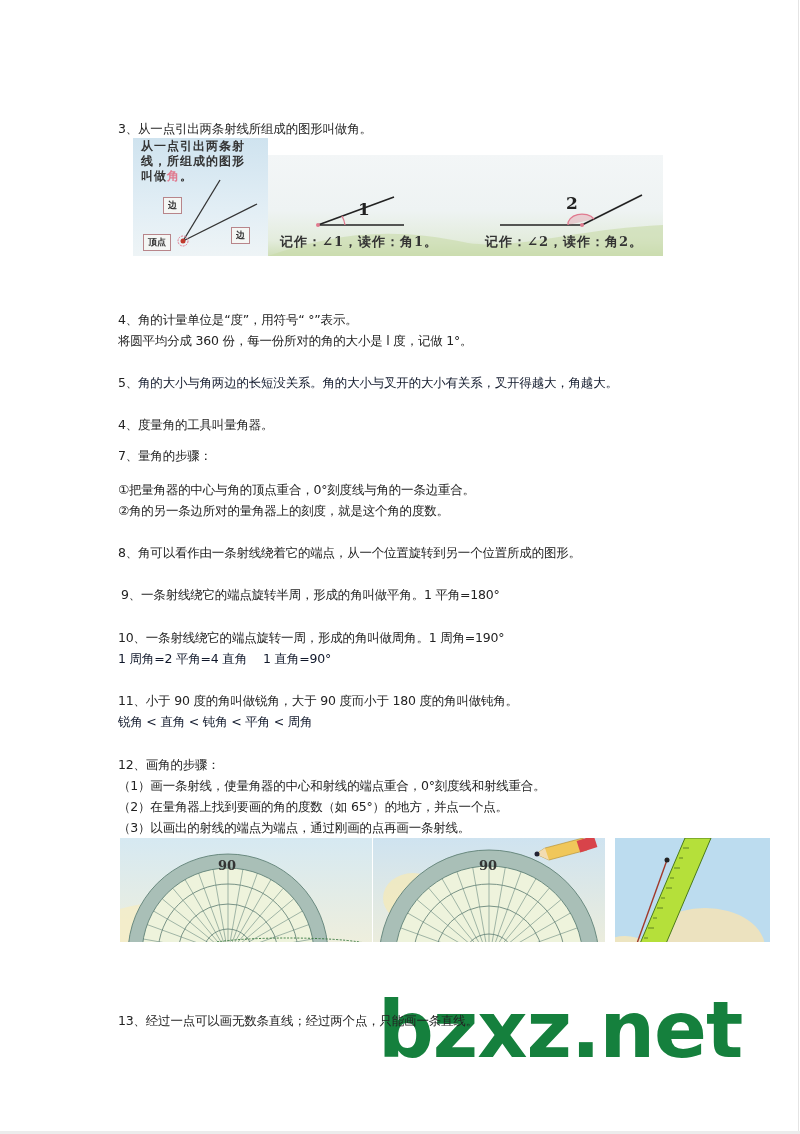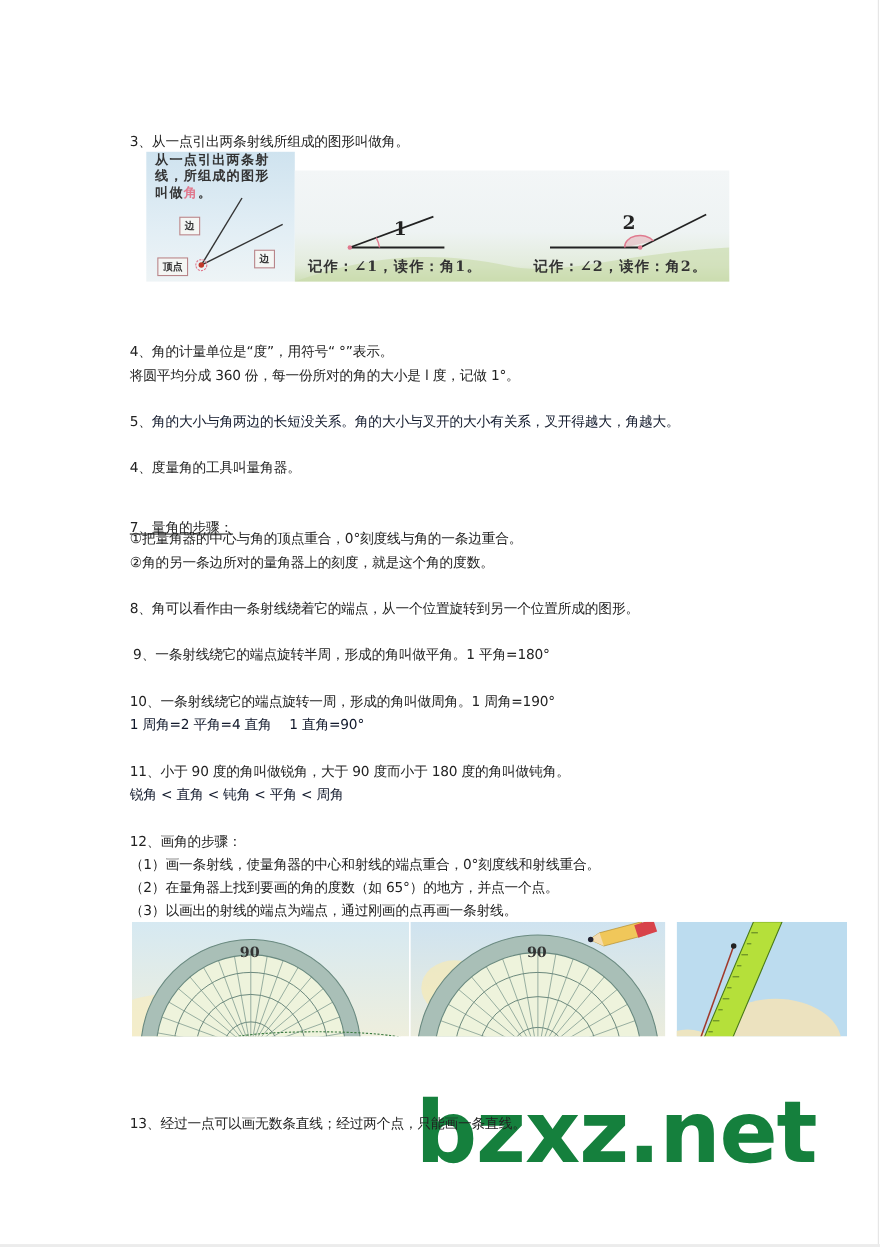--- a/index.html
+++ b/index.html
@@ -7,21 +7,21 @@
          font-family:"DejaVu Sans", "Liberation Sans", sans-serif; color:#222; }
   .page-border { position:absolute; right:1px; top:0; width:1px; height:1134px; background:#e4e4e4; }
   .page-bottom { position:absolute; left:0; bottom:0; width:800px; height:3px; background:#ececec; }
   .line { position:absolute; left:118px; font-size:12.5px; line-height:16px; white-space:nowrap; letter-spacing:-0.2px; }
   .red { color:#0f172a; }
 
   
   .fig1 { position:absolute; left:133px; top:138px; width:530px; height:118px; }
   .fig1-left { position:absolute; left:0; top:0; width:135px; height:118px;
     background:linear-gradient(180deg,#cfe3ef 0%, #e2eef5 60%, #eef4f6 100%); }
-  .fig1-left .txt { position:absolute; left:8px; top:1px; font-family:Liberation Mono, monospace; font-weight:bold; font-size:12px; line-height:15px; color:#333; letter-spacing:1px; }
+  .fig1-left .txt { position:absolute; left:8px; top:1px; font-family:Liberation Sans, sans-serif; font-weight:bold; font-size:12px; line-height:15px; color:#333; letter-spacing:1px; }
   .fig1-left .lbl { position:absolute; background:#f4f6f4; border:1px solid #b8858a; font-family:"DejaVu Serif",serif; font-size:9px; padding:1px 4px; color:#333; font-weight:bold; }
   .fig1-right { position:absolute; left:135px; top:17px; width:395px; height:101px;
     background:linear-gradient(180deg,#f3f6f7 0%, #eef3f3 55%, #e3ecdc 85%, #cfdfb8 100%); }
   .fig1-right .title { position:absolute; left:30px; top:6px; font-family:"DejaVu Serif","Liberation Serif",serif; font-weight:bold; font-size:15px; color:#333; letter-spacing:2px; }
   .fig1-right .cap { position:absolute; top:78px; font-family:"DejaVu Serif","Liberation Serif",serif; font-weight:bold; font-size:13px; color:#333; letter-spacing:1px; }
   .pink { color:#e07a8f; }
 
   
   .fig { position:absolute; top:838px; height:104px; overflow:hidden; }
   .fig svg { display:block; }
@@ -71,21 +71,21 @@
   </div>
 </div>
 
 <div class="line" style="top:312px;">4、角的计量单位是“度”，用符号“ °”表示。</div>
 <div class="line" style="top:333px;">将圆平均分成 360 份，每一份所对的角的大小是 l 度，记做 1°。</div>
 
 <div class="line" style="top:375px;"><span>5、</span><span class="red">角的大小与角两边的长短没关系。角的大小与叉开的大小有关系，叉开得越大，角越大。</span></div>
 
 <div class="line" style="top:417px;">4、度量角的工具叫量角器。</div>
 
-<div class="line" style="top:472px;text-decoration:underline;">7、量角的步骤：</div>
+<div class="line" style="top:448px;">7、量角的步骤：</div>
 <div class="line" style="top:482px;">①把量角器的中心与角的顶点重合，0°刻度线与角的一条边重合。</div>
 <div class="line" style="top:503px;">②角的另一条边所对的量角器上的刻度，就是这个角的度数。</div>
 
 <div class="line" style="top:545px;">8、角可以看作由一条射线绕着它的端点，从一个位置旋转到另一个位置所成的图形。</div>
 
 <div class="line" style="top:587px;left:121px;">9、一条射线绕它的端点旋转半周，形成的角叫做平角。1 平角=180°</div>
 
 <div class="line" style="top:630px;">10、一条射线绕它的端点旋转一周，形成的角叫做周角。1 周角=190°</div>
 <div class="line red" style="top:651px;">1 周角=2 平角=4 直角　 1 直角=90°</div>
 

